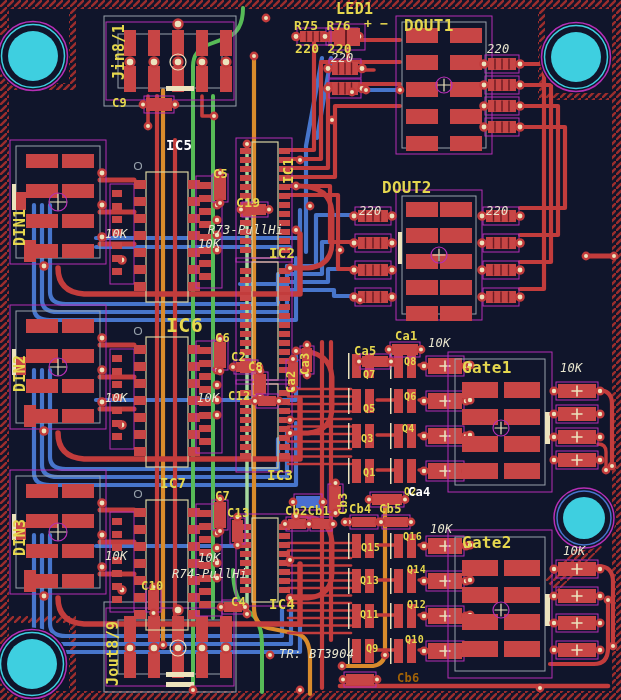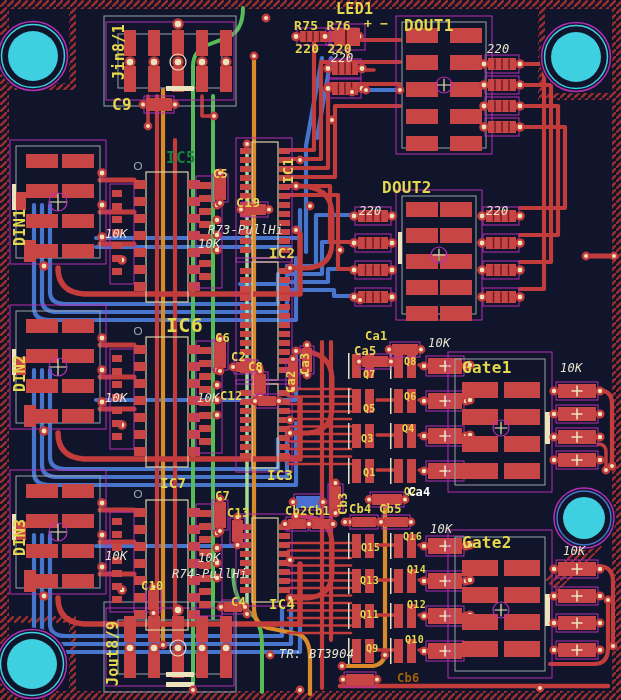--- a/index.html
+++ b/index.html
@@ -1099,52 +1099,52 @@
         <g>
           <circle cx="584" cy="518" r="32" fill="#10152b"></circle>
           <circle cx="584" cy="518" r="21" fill="#3ecfe0"></circle>
           <circle cx="584" cy="518" r="27" fill="none" stroke="#4775cb" stroke-width="1.5"></circle>
           <circle cx="584" cy="518" r="30" fill="none" stroke="#b52fb5" stroke-width="1.5"></circle>
         </g>
       </g>
     </svg>
   <div id="labels-layer">
       <span class="lbl ref rot" style="left: 112px; top: 80px; font-size: 15px; color: rgb(229, 215, 78);">Jin8/1</span>
-      <span class="lbl ref" style="left: 112px; top: 97px; font-size: 16px; color: rgb(229, 215, 78);">C9</span>
+      <span class="lbl ref" style="left: 112px; top: 97px; font-size: 12px; color: rgb(229, 215, 78);">C9</span>
       <span class="lbl ref" style="left: 336px; top: 2px; font-size: 15px; color: rgb(229, 215, 78);">LED1</span>
       <span class="lbl ref" style="left: 294px; top: 19px; font-size: 13px; color: rgb(229, 215, 78);">R75 R76</span>
       <span class="lbl ref" style="left: 364px; top: 17px; font-size: 13px; color: rgb(229, 215, 78);">+ −</span>
       <span class="lbl ref" style="left: 295px; top: 42px; font-size: 13px; color: rgb(229, 215, 78);">220 220</span>
       <span class="lbl val" style="left: 331px; top: 52px; font-size: 12px; color: rgb(233, 230, 207);">220</span>
       <span class="lbl ref" style="left: 404px; top: 18px; font-size: 16px; color: rgb(229, 215, 78);">DOUT1</span>
       <span class="lbl val" style="left: 487px; top: 43px; font-size: 12px; color: rgb(233, 230, 207);">220</span>
       <span class="lbl ref rot" style="left: 13px; top: 246px; font-size: 15px; color: rgb(229, 215, 78);">DIN1</span>
-      <span class="lbl ref" style="left: 166px; top: 150px; font-size: 16px; color: #15803d;">IC5</span>
+      <span class="lbl ref" style="left: 166px; top: 138px; font-size: 14px; color: #ffffff;">IC5</span>
       <span class="lbl ref" style="left: 213px; top: 168px; font-size: 12px; color: rgb(229, 215, 78);">C5</span>
       <span class="lbl ref" style="left: 236px; top: 196px; font-size: 13px; color: rgb(229, 215, 78);">C19</span>
       <span class="lbl val" style="left: 208px; top: 224px; font-size: 12px; color: rgb(233, 230, 207);">R73-PullHi</span>
       <span class="lbl val" style="left: 105px; top: 228px; font-size: 12px; color: rgb(233, 230, 207);">10K</span>
       <span class="lbl val" style="left: 198px; top: 238px; font-size: 12px; color: rgb(233, 230, 207);">10K</span>
       <span class="lbl ref rot" style="left: 281px; top: 184px; font-size: 14px; color: rgb(229, 215, 78);">IC1</span>
       <span class="lbl ref" style="left: 269px; top: 246px; font-size: 14px; color: rgb(229, 215, 78);">IC2</span>
       <span class="lbl ref" style="left: 382px; top: 180px; font-size: 16px; color: rgb(229, 215, 78);">DOUT2</span>
       <span class="lbl val" style="left: 359px; top: 205px; font-size: 12px; color: rgb(233, 230, 207);">220</span>
       <span class="lbl val" style="left: 486px; top: 205px; font-size: 12px; color: rgb(233, 230, 207);">220</span>
       <span class="lbl ref rot" style="left: 13px; top: 392px; font-size: 15px; color: rgb(229, 215, 78);">DIN2</span>
       <span class="lbl ref" style="left: 166px; top: 315px; font-size: 20px; color: rgb(229, 215, 78);">IC6</span>
       <span class="lbl ref" style="left: 215px; top: 332px; font-size: 12px; color: rgb(229, 215, 78);">C6</span>
       <span class="lbl val" style="left: 105px; top: 392px; font-size: 12px; color: rgb(233, 230, 207);">10K</span>
       <span class="lbl val" style="left: 197px; top: 392px; font-size: 12px; color: rgb(233, 230, 207);">10K</span>
-      <span class="lbl ref" style="left: 220px; top: 390px; font-size: 12px; color: rgb(229, 215, 78);">C12</span>
+      <span class="lbl ref" style="left: 228px; top: 390px; font-size: 12px; color: rgb(229, 215, 78);">C12</span>
       <span class="lbl ref" style="left: 231px; top: 351px; font-size: 12px; color: rgb(229, 215, 78);">C2</span>
       <span class="lbl ref" style="left: 248px; top: 361px; font-size: 12px; color: rgb(229, 215, 78);">C8</span>
       <span class="lbl ref rot" style="left: 285px; top: 393px; font-size: 12px; color: rgb(229, 215, 78);">Ca2</span>
       <span class="lbl ref rot" style="left: 299px; top: 375px; font-size: 12px; color: rgb(229, 215, 78);">Ca3</span>
       <span class="lbl ref" style="left: 354px; top: 345px; font-size: 12px; color: rgb(229, 215, 78);">Ca5</span>
-      <span class="lbl ref" style="left: 365px; top: 330px; font-size: 12px; color: rgb(229, 215, 78);">Ca1</span>
+      <span class="lbl ref" style="left: 395px; top: 330px; font-size: 12px; color: rgb(229, 215, 78);">Ca1</span>
       <span class="lbl val" style="left: 428px; top: 337px; font-size: 12px; color: rgb(233, 230, 207);">10K</span>
       <span class="lbl ref" style="left: 404px; top: 357px; font-size: 10px; color: rgb(229, 215, 78);">Q8</span>
       <span class="lbl ref" style="left: 363px; top: 370px; font-size: 10px; color: rgb(229, 215, 78);">Q7</span>
       <span class="lbl ref" style="left: 404px; top: 392px; font-size: 10px; color: rgb(229, 215, 78);">Q6</span>
       <span class="lbl ref" style="left: 363px; top: 404px; font-size: 10px; color: rgb(229, 215, 78);">Q5</span>
       <span class="lbl ref" style="left: 402px; top: 424px; font-size: 10px; color: rgb(229, 215, 78);">Q4</span>
       <span class="lbl ref" style="left: 361px; top: 434px; font-size: 10px; color: rgb(229, 215, 78);">Q3</span>
       <span class="lbl ref" style="left: 404px; top: 458px; font-size: 10px; color: rgb(229, 215, 78); margin-top: 29px;">Q2</span>
       <span class="lbl ref" style="left: 363px; top: 468px; font-size: 10px; color: rgb(229, 215, 78);">Q1</span>
       <span class="lbl ref" style="left: 462px; top: 360px; font-size: 16px; color: rgb(229, 215, 78);">Gate1</span>

